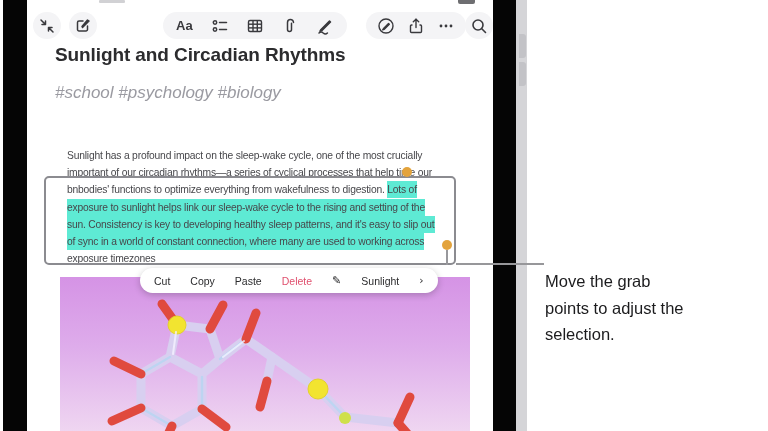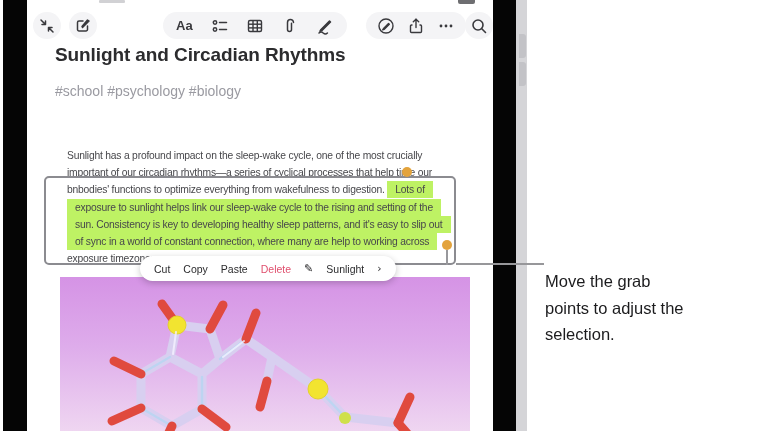--- a/index.html
+++ b/index.html
@@ -22,39 +22,39 @@
   .tbtn, .tgroup { top:12px; height:27px; background:#f4f4f6; border-radius:14px;
                    display:flex; align-items:center; justify-content:center; }
   .tbtn { width:28px; }
   .tgroup { padding:0 13px; gap:17px; }
   .ticon { width:18px; height:18px; display:block; }
   .ticon svg { display:block; width:18px; height:18px; }
   #format-aa { font-size:13px; font-weight:bold; color:#39393d; line-height:18px; }
 
   
   #note-title { left:28px; top:44px; font-size:19px; font-weight:bold; color:#2c2c2e; letter-spacing:-.1px; }
-  #note-tags  { left:28px; top:83px; font-size:14px; color:#9a9aa1; }
+  #note-tags  { left:28px; top:83px; font-size:17px; color:#9a9aa1;font-style:italic; }
   #note-heading { left:28px; top:109px; font-size:13px; font-weight:bold; color:#2e2e30; }
   #para { left:28px; top:147px; width:414px; font-size:10.3px; letter-spacing:-.2px;
           color:#47474b;margin-left:12px; }
   .pline { display:block; height:17.2px; line-height:17.2px; white-space:pre; }
-  .pline .hl { background:#bef264; padding:3px 8px; }
+  .pline .hl { background:#5eead4; padding:3px 0; }
 
   
   #sel-box { left:17px; top:176px; width:412px; height:89px; border:2px solid #8b8b90;
              border-radius:5px; z-index:5; }
   .grab-knob { width:10px; height:10px; border-radius:50%; background:#e3a33c; z-index:7; }
   #knob-start { left:375px; top:167px; }
   #knob-end   { left:415px; top:240px; }
   #knob-stem  { left:419px; top:250px; width:2px; height:15px; background:#98989c; z-index:6; }
 
   
-  #ctx-menu { left:113px; top:256px; height:25px; background:#ffffff; border-radius:13px;
+  #ctx-menu { left:113px; top:268px; height:25px; background:#ffffff; border-radius:13px;
               box-shadow:0 2px 7px rgba(0,0,0,.22); display:inline-flex; align-items:center;
-              padding:0 14px; gap:13px; font-size:10.5px; color:#2b2b2d; z-index:10; white-space:nowrap; }
+              padding:0 14px; gap:20px; font-size:10.5px; color:#2b2b2d; z-index:10; white-space:nowrap; }
   #ctx-menu .destructive { color:#e0506e;text-align:right; }
   #ctx-menu .glyph { font-family:"DejaVu Sans", sans-serif; font-size:11px; color:#2b2b2d; }
 
   
   #note-image { left:33px; top:277px; width:410px; height:154px; z-index:2; overflow:hidden;
                 background:linear-gradient(180deg,#d593e5 0%,#deaceb 45%,#efd6f1 100%); }
   #note-image svg { display:block; }
 
   
   #callout-line { left:456px; top:263px; width:88px; height:2px; background:#97979a; z-index:30; }
@@ -158,21 +158,21 @@
     </div>
 
     <div id="note-title" class="abs">Sunlight and Circadian Rhythms</div>
     <div id="note-tags" class="abs">#school #psychology #biology</div>
     <div id="para" class="abs">
         <span class="pline"><span>Sunlight has a profound impact on the sleep-wake cycle, one of the most crucially</span></span>
         <span class="pline"><span>important of our circadian rhythms—a series of cyclical processes that help time our</span></span>
         <span class="pline"><span>bnbodies' functions to optimize everything from wakefulness to digestion. </span><span class="hl">Lots of</span></span>
         <span class="pline"><span class="hl">exposure to sunlight helps link our sleep-wake cycle to the rising and setting of the</span></span>
         <span class="pline"><span class="hl">sun. Consistency is key to developing healthy sleep patterns, and it's easy to slip out</span></span>
-        <span class="pline"><span class="hl">of sync in a world of constant connection, where many are help to working across</span></span>
+        <span class="pline"><span class="hl">of sync in a world of constant connection, where many are used to working across</span></span>
         <span class="pline"><span>exposure timezones</span></span>
       </div>
 
     <div id="sel-box" class="abs"></div>
     <div id="knob-start" class="grab-knob abs"></div>
     <div id="knob-stem" class="abs"></div>
     <div id="knob-end" class="grab-knob abs"></div>
 
     <div id="ctx-menu" class="abs">
         <span>Cut</span>

